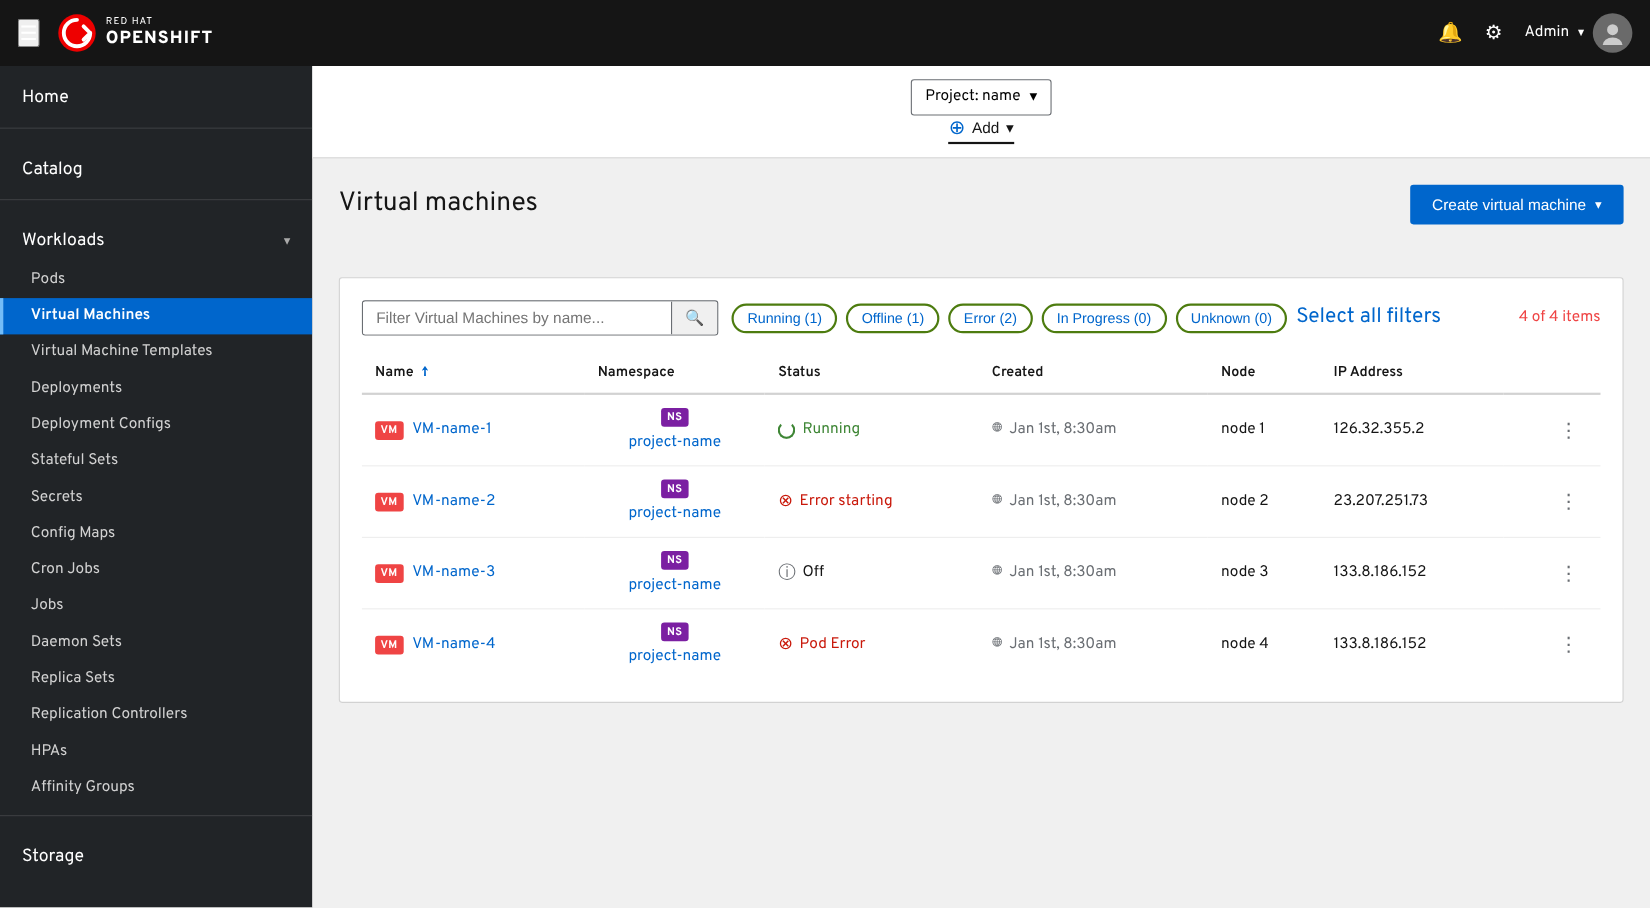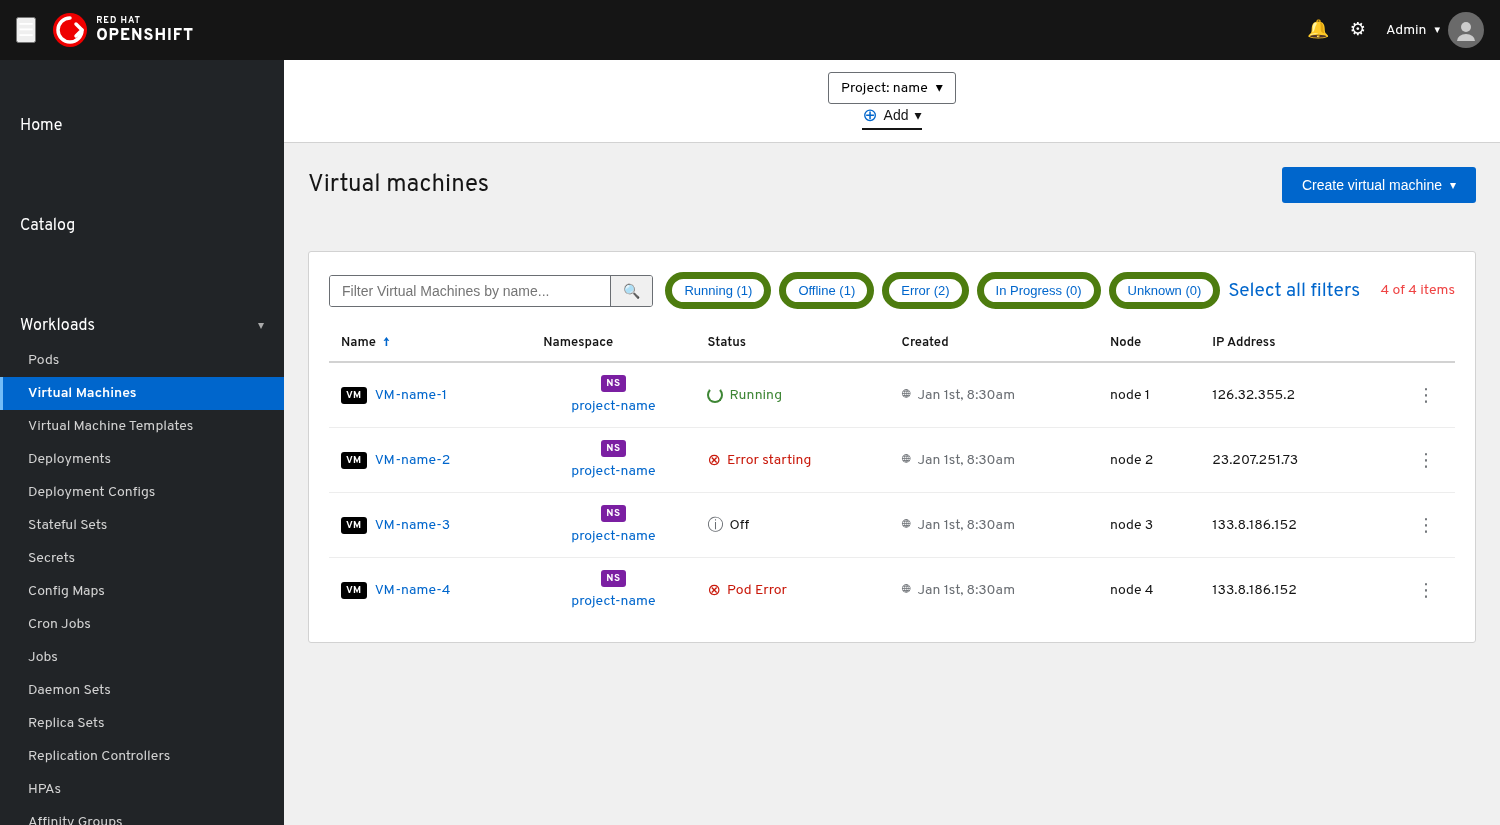--- a/index.html
+++ b/index.html
@@ -31,26 +31,25 @@
     .sidebar {
       width: 284px;
       background: #212427;
       color: #fff;
       display: flex;
       flex-direction: column;
       overflow-y: auto;
       flex-shrink: 0;
     }
     .sidebar-section-header {
-      padding: 31px 20px 8px 20px;
+      padding: 20px 20px 8px 20px;
       font-size: 16px;
       color: #fff;
       font-weight: 400;
       cursor: pointer;
-      margin-top: 25px;
     }
     .sidebar-section-header.with-arrow { display: flex; align-items: center; justify-content: space-between; }
     .sidebar-section-header .arrow { font-size: 12px; color: #aaa; }
     .sidebar-item {
       padding: 8px 20px 8px 28px;
       color: #d2d2d2;
       cursor: pointer;
       font-size: 14px;
     }
     .sidebar-item.active { background: #0066cc; color: #fff; font-weight: 600; border-left: 3px solid #73bcf7; padding-left: 25px; }
@@ -116,21 +115,21 @@
     
     .table-card { background: #fff; border: 1px solid #d2d2d2; border-radius: 3px; padding: 20px; margin-top: 48px; }
 
     
     .filter-row { display: flex; align-items: center; gap: 12px; margin-bottom: 16px; }
     .search-box { display: flex; align-items: center; border: 1px solid #6a6e73; border-radius: 3px; overflow: hidden; }
     .search-input { border: none; padding: 7px 12px; font-size: 14px; width: 280px; outline: none; }
     .search-btn { background: #f0f0f0; border: none; border-left: 1px solid #6a6e73; padding: 7px 12px; cursor: pointer; font-size: 14px; }
     .filter-tags { display: flex; gap: 8px; align-items: center; flex-wrap: wrap; }
     .filter-tag {
-      border: 7px solid #4d7c0f;
+      border: 2px solid #4d7c0f;
       color: #0066cc;
       border-radius: 30px;
       padding: 4px 12px;
       font-size: 13px;
       cursor: pointer;
       background: #fff;
     }
     .select-filters { color: #0066cc; cursor: pointer; font-size: 19px; text-decoration: none; }
     .items-count { margin-left: auto; font-size: 14px; color: #ef4444; }
 
@@ -149,21 +148,21 @@
       padding: 12px 12px;
       border-bottom: 1px solid #ededed;
       font-size: 14px;
       color: #151515;
       vertical-align: middle;
     }
     .vm-table tr:last-child td { border-bottom: none; }
 
     .name-cell { display: flex; align-items: center; gap: 8px; }
     .vm-badge {
-      background: #000000;
+      background: #ef4444;
       color: #fff;
       font-size: 10px;
       font-weight: 700;
       padding: 2px 5px;
       border-radius: 3px;
       letter-spacing: 0.5px;
     }
     .ns-badge {
       background: #7b1fa2;
       color: #fff;
@@ -203,21 +202,21 @@
 <nav class="topnav">
   <button class="topnav-hamburger">☰</button>
   <div class="topnav-logo">
 
     <svg class="topnav-logo-icon" viewBox="0 0 36 36" xmlns="http://www.w3.org/2000/svg">
       <circle cx="18" cy="18" r="17" fill="#ee0000" stroke="#fff" stroke-width="0"></circle>
       <path d="M18 6 C11.4 6 6 11.4 6 18 C6 24.6 11.4 30 18 30 C24.6 30 30 24.6 30 18" stroke="#fff" stroke-width="3.5" fill="none" stroke-linecap="round"></path>
       <path d="M24 12 L30 18 L24 24" stroke="#fff" stroke-width="3.5" fill="none" stroke-linecap="round" stroke-linejoin="round"></path>
     </svg>
     <div>
-      <div style="color:#fff;font-size:9px;letter-spacing:1px;font-weight:700;">RED HAT</div>
+      <div style="color:#fff;font-size:9px;letter-spacing:1px;font-weight:400;">RED HAT</div>
       <div style="color:#fff;font-size:16px;font-weight:800;letter-spacing:1px;">OPENSHIFT</div>
     </div>
   </div>
   <div class="topnav-spacer"></div>
   <div class="topnav-icons">
     <span class="topnav-icon" title="Notifications">🔔</span>
     <span class="topnav-icon" title="Settings">⚙</span>
     <div class="topnav-user">
       <span style="color:#fff;font-size:14px;">Admin</span>
       <span style="color:#fff;font-size:11px;">▾</span>

